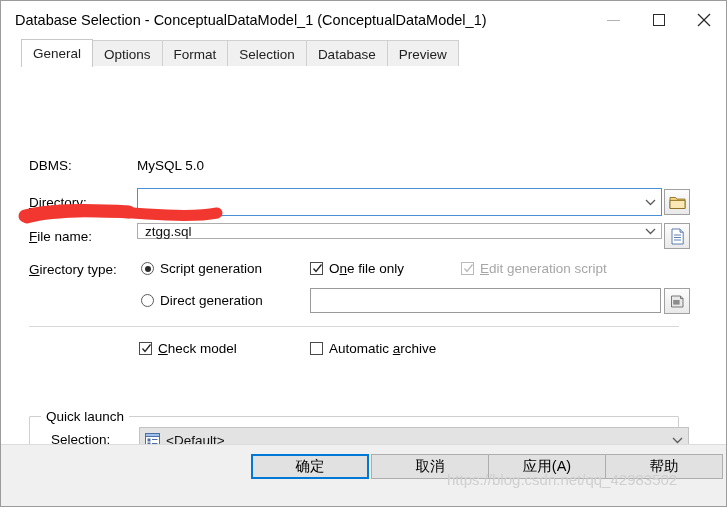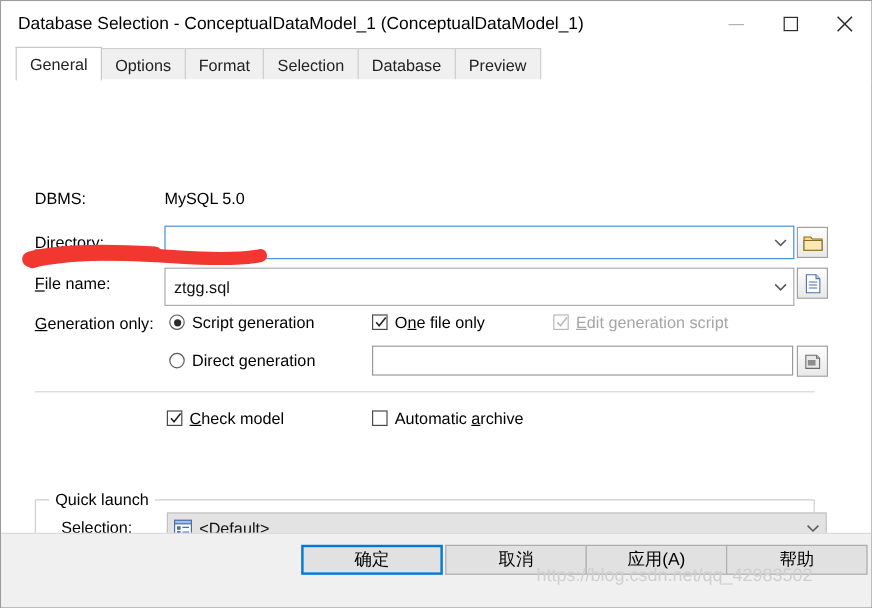--- a/index.html
+++ b/index.html
@@ -26,21 +26,21 @@
   .win-controls{margin-left:auto;display:flex;height:38px;}
   .win-btn{
     width:45px;height:38px;display:flex;align-items:center;justify-content:center;
   }
   .win-btn.min span{display:block;width:13px;height:1px;background:#b3b3b3;}
   .win-btn.max span{display:block;width:12px;height:12px;border:1.4px solid #2b2b2b;box-sizing:border-box;}
   .win-btn.close svg{display:block;}
   
   .tabstrip{
     flex:0 0 28px;height:28px;position:relative;
-    padding-left:12px;display:flex;align-items:flex-end;
+    padding-left:20px;display:flex;align-items:flex-end;
     background:#ffffff;
   }
   .tabstrip::after{
     content:"";position:absolute;left:14px;right:14px;bottom:0;height:1px;background:#ffffff;
   }
   .tab{
     height:27px;line-height:27px;padding:0 11px;font-size:13.5px;
     background:#f0f0f0;border:1px solid #d0d0d0;border-bottom:none;
     box-sizing:border-box;color:#222;margin-right:-1px;position:relative;
     white-space:nowrap;
@@ -191,40 +191,40 @@
     <div class="toolbtn" style="left:663px;top:121px;">
       <svg width="17" height="15" viewBox="0 0 17 15">
         <path d="M1 2.5h5.5l1.4 1.6H16v9.4H1z" fill="#f7d67f" stroke="#8a6d1e" stroke-width="0.9"></path>
         <path d="M1 5.4h15v8.1H1z" fill="#fae9b4" stroke="#8a6d1e" stroke-width="0.9"></path>
       </svg>
     </div>
 
     <div class="row lbl" style="left:28px;top:161px;">
       <span class="u">F</span><span>ile name:</span>
     </div>
-    <div class="combo" style="left:136px;top:155px;width:525px;height:32px;">
+    <div class="combo" style="left:136px;top:155px;width:525px;height:16px;">
       <span>ztgg.sql</span>
       <span class="arrow">
         <svg class="chev" width="11" height="7" viewBox="0 0 11 7">
           <polyline points="1,1 5.5,5.5 10,1" fill="none" stroke="#5a5a5a" stroke-width="1.3"></polyline>
         </svg>
       </span>
     </div>
     <div class="toolbtn" style="left:663px;top:155px;">
       <svg width="15" height="17" viewBox="0 0 15 17">
         <path d="M2 1h8l3.2 3.2V16H2z" fill="#ffffff" stroke="#4d6fa8" stroke-width="0.9"></path>
         <path d="M10 1v3.2h3.2" fill="#cfe0f5" stroke="#4d6fa8" stroke-width="0.9"></path>
         <line x1="4" y1="7" x2="11" y2="7" stroke="#4d6fa8" stroke-width="0.9"></line>
         <line x1="4" y1="9.5" x2="11" y2="9.5" stroke="#4d6fa8" stroke-width="0.9"></line>
         <line x1="4" y1="12" x2="11" y2="12" stroke="#4d6fa8" stroke-width="0.9"></line>
       </svg>
     </div>
 
     <div class="row lbl" style="left:28px;top:194px;">
-      <span class="u">G</span><span>eneration only:</span>
+      <span class="u">G</span><span>irectory type:</span>
     </div>
 
     <div class="radio checked" style="left:140px;top:193px;">
       <span class="mark">
           <span class="dot"></span>
         </span>
       <span class="lbl">Script <span class="u">g</span>eneration</span>
     </div>
 
     <div class="radio" style="left:140px;top:225px;">

